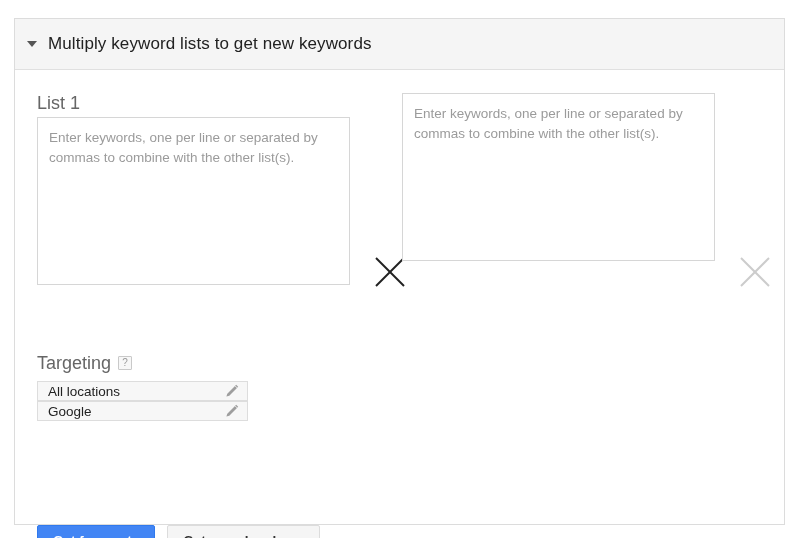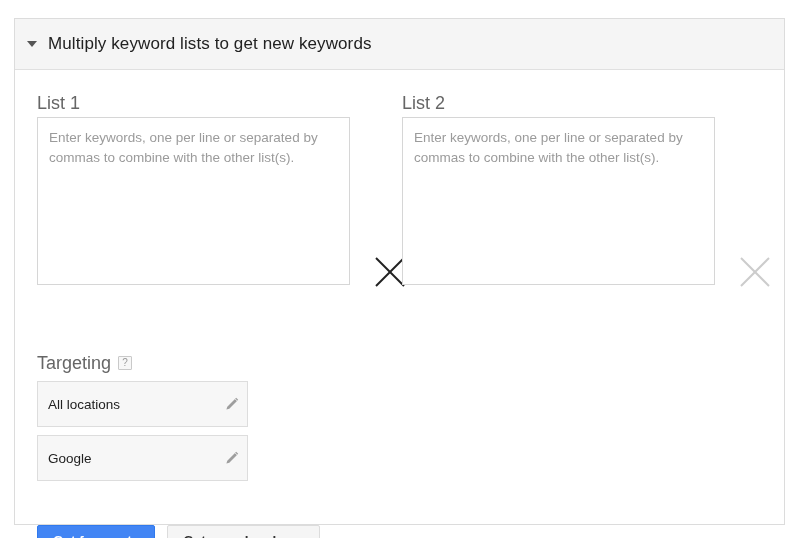--- a/index.html
+++ b/index.html
@@ -137,25 +137,25 @@
     color: #9a9a9a;
     font-size: 10px;
     line-height: 1;
     box-sizing: border-box;
     border-radius: 1px;
   }
 
   .target-row {
     position: relative;
     width: 211px;
-    height: 46px;
+    height: 20px;
     background: #f7f7f7;
     border: 1px solid #dddddd;
     box-sizing: border-box;
-    margin-bottom: 8px;
+    margin-bottom: 0;
     display: flex;
     align-items: center;
     padding-left: 10px;
   }
 
   .target-row-text {
     font-size: 13.5px;
     color: #222222;
   }
   .target-row-text.bold { font-weight: bold; }
@@ -224,21 +224,20 @@
       </div>
 
       <div class="multiply-x x1">
         <svg width="34" height="34" viewBox="0 0 34 34">
           <line x1="3" y1="3" x2="31" y2="31" stroke="#212121" stroke-width="2"></line>
           <line x1="31" y1="3" x2="3" y2="31" stroke="#212121" stroke-width="2"></line>
         </svg>
       </div>
 
       <div class="list-block l2">
-        <div class="list-label">List 2</div>
         <textarea class="keyword-box" placeholder="Enter keywords, one per line or separated by commas to combine with the other list(s)." style=""></textarea>
       </div>
 
       <div class="multiply-x x2">
         <svg width="34" height="34" viewBox="0 0 34 34">
           <line x1="3" y1="3" x2="31" y2="31" stroke="#cccccc" stroke-width="2"></line>
           <line x1="31" y1="3" x2="3" y2="31" stroke="#cccccc" stroke-width="2"></line>
         </svg>
       </div>
 

